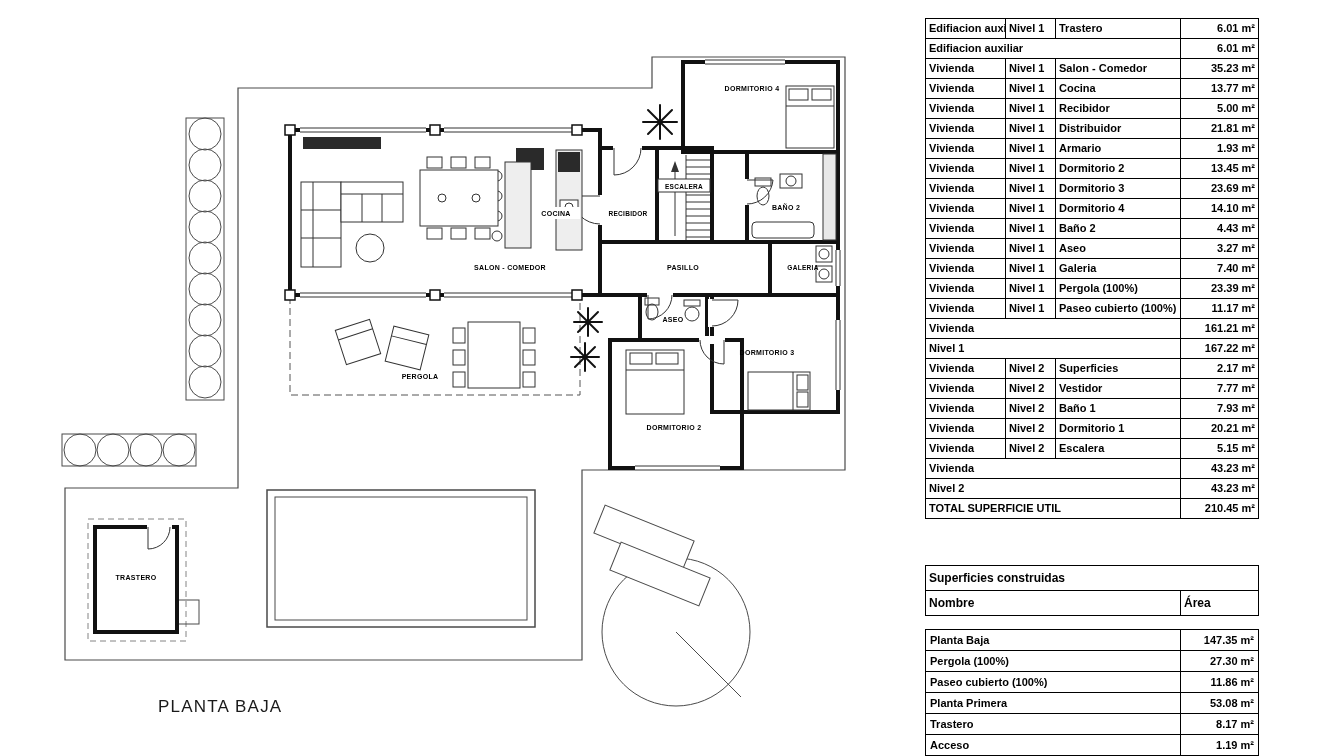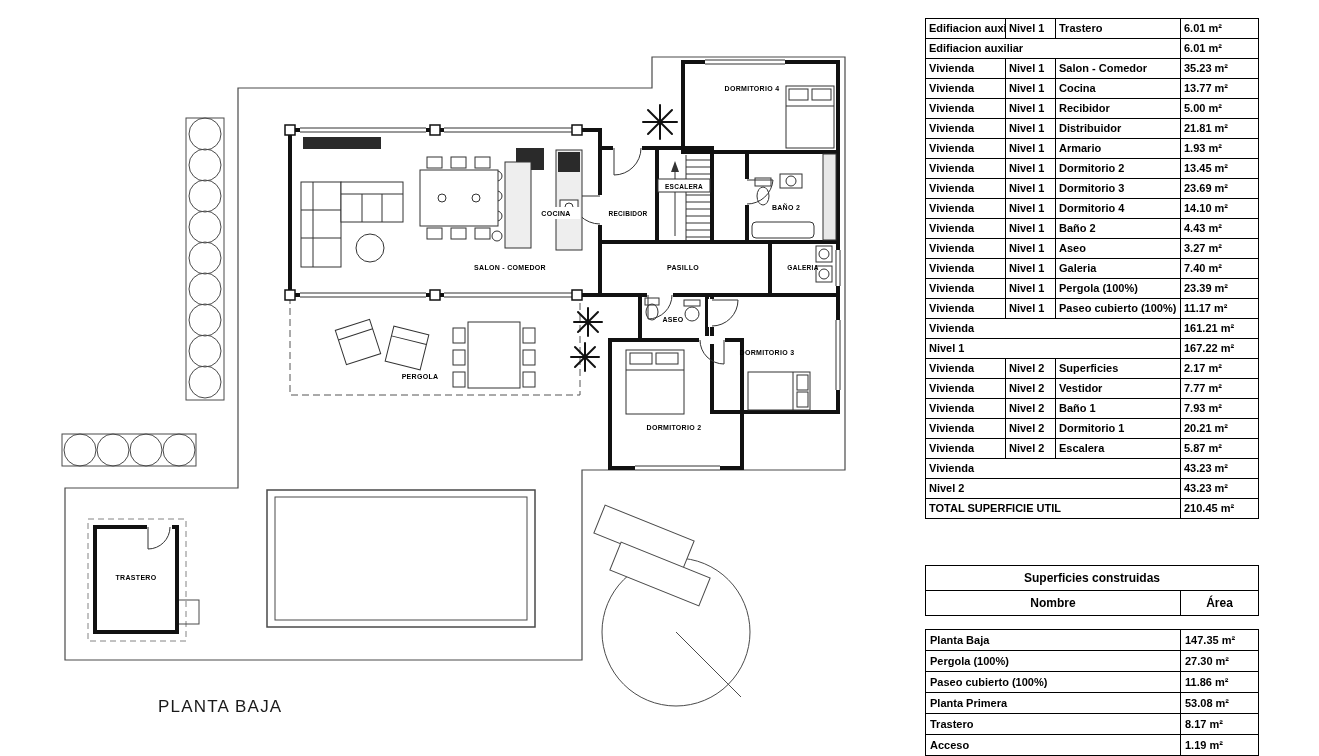--- a/index.html
+++ b/index.html
@@ -5,24 +5,24 @@
   *{margin:0;padding:0;box-sizing:border-box;}
   html,body{background:#fff;}
   body{width:1319px;height:756px;overflow:hidden;}
   .sheet{position:relative;width:1319px;height:756px;background:#fff;font-family:"Liberation Sans",sans-serif;}
   svg{position:absolute;left:0;top:0;}
   .rlabel{font-family:"Liberation Sans",sans-serif;font-weight:bold;fill:#000;letter-spacing:.3px;}
   .ptitle{font-family:"Liberation Sans",sans-serif;fill:#1a1a1a;letter-spacing:1.2px;}
   table.tbl{position:absolute;left:925px;width:333px;border-collapse:collapse;table-layout:fixed;color:#000;}
   table.tbl td{border:1px solid #000;font:bold 11px/15px "Liberation Sans",sans-serif;padding:2px 3px;white-space:nowrap;overflow:hidden;}
   #areaTable{top:18px;}
-  td.a{text-align:left;margin-top:32px;}
+  td.a{text-align:right;margin-top:32px;}
   td.wrap{white-space:normal;}
   #builtHead{top:565px;}
-  #builtHead td{text-align:center;font-size:12px;line-height:16px;padding:4px 3px;}
+  #builtHead td{text-align:left;font-size:12px;line-height:16px;padding:4px 3px;}
   #builtData{top:629px;}
   #builtData td{line-height:16px;padding:2px 4px;}
 </style>
 </head>
 <body>
 
 <div class="sheet">
 
 <svg width="920" height="756" viewBox="0 0 920 756" xmlns="http://www.w3.org/2000/svg">
 
@@ -418,21 +418,21 @@
     <tr>
       <td>Vivienda</td>
       <td>Nivel 2</td>
       <td>Dormitorio 1</td>
       <td class="a">20.21 m²</td>
     </tr>
     <tr>
       <td>Vivienda</td>
       <td>Nivel 2</td>
       <td>Escalera</td>
-      <td class="a">5.87 m²</td>
+      <td class="a">5.15 m²</td>
     </tr>
     <tr>
       <td colspan="3">Vivienda</td>
       <td class="a">43.23 m²</td>
     </tr>
     <tr>
       <td colspan="3">Nivel 2</td>
       <td class="a">43.23 m²</td>
     </tr>
     <tr>

